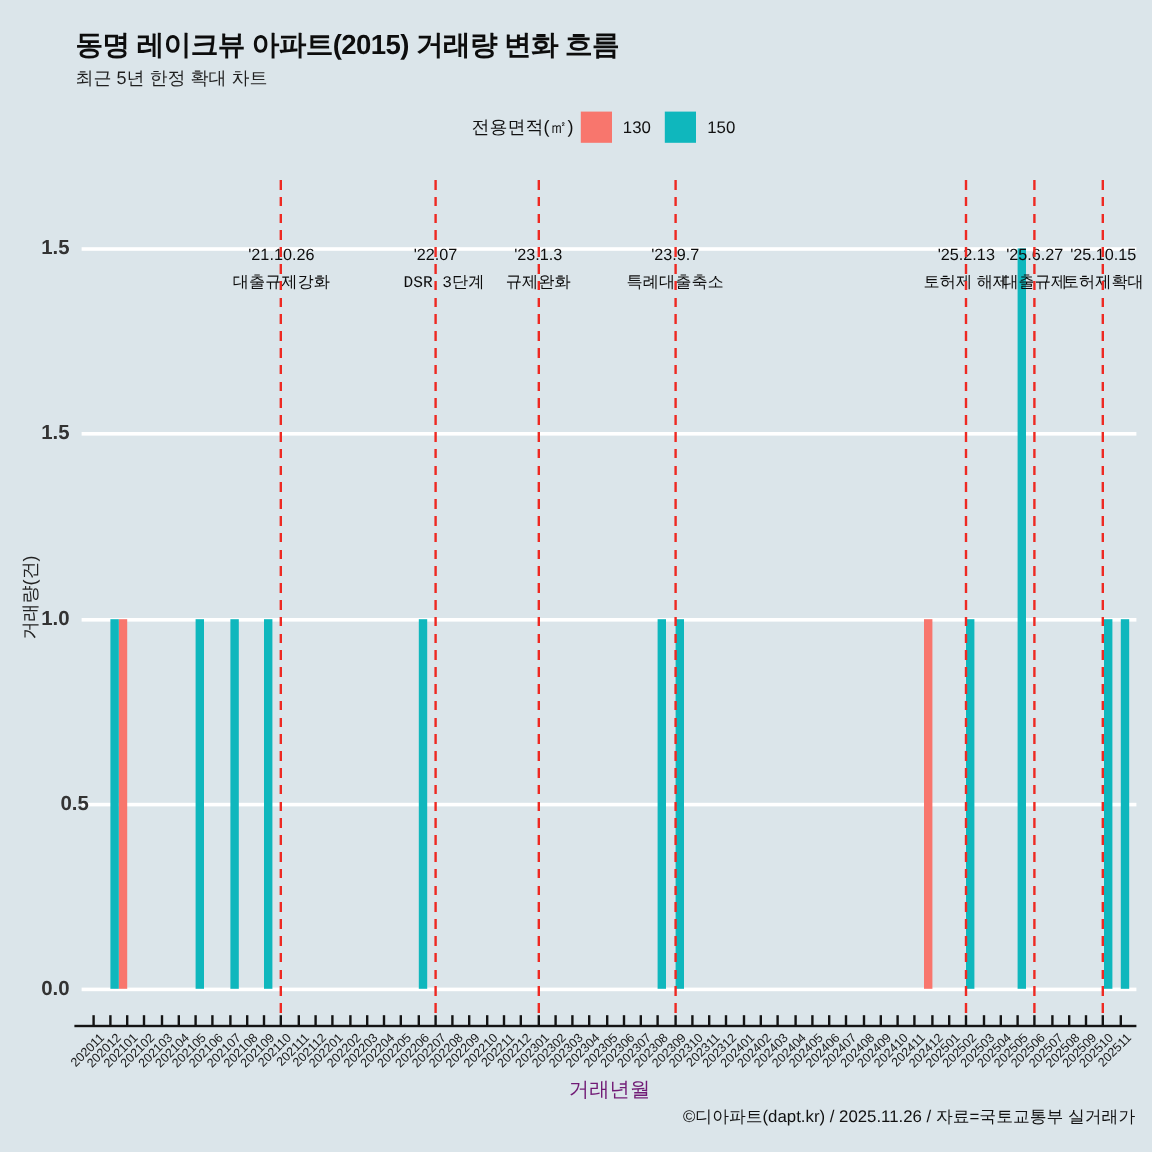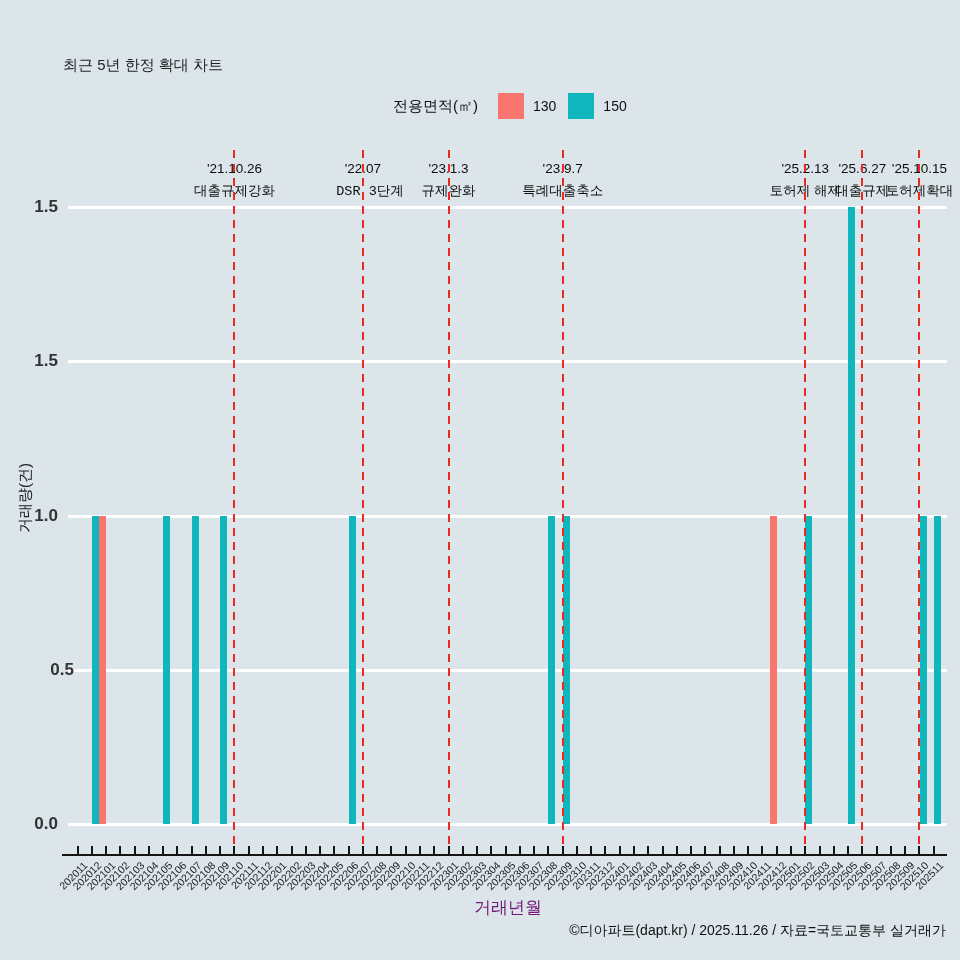--- a/index.html
+++ b/index.html
@@ -18,21 +18,21 @@
   }
   .subtitle {
     position: absolute; left: 63px; top: 56px;
     font-size: 15px; color: #1f1f1f; white-space: nowrap;
   }
 
   .legend {
     position: absolute; left: 393px; top: 93px;
     display: flex; align-items: center; white-space: nowrap;
   }
-  .legend-title { font-size: 15px; color: #111; margin-right: 20px; }
+  .legend-title { font-size: 15px; color: #111; margin-right: 6px; }
   .swatch { width: 26px; height: 26px; display: inline-block; }
   .legend-label { font-size: 14px; color: #111; margin: 0 12px 0 9px; }
 
   .gridline { position: absolute; height: 3px; background: #ffffff; left: 68px; width: 879px; }
   .ylab {
     position: absolute; left: 0; width: 58px; text-align: right;
     font-size: 17px; font-weight: 600; color: #333;
   }
   .ytitle {
     position: absolute; left: -55px; top: 489px; width: 160px; height: 18px;
@@ -45,41 +45,42 @@
   }
 
   .bar { position: absolute; width: 7px; z-index: 3; }
 
   .vline {
     position: absolute; width: 2px; top: 150px; height: 698px; z-index: 6;
     background: repeating-linear-gradient(180deg, #ee2922 0px, #ee2922 8px, transparent 8px, transparent 14px);
   }
   .ann-date, .ann-label {
     position: absolute; width: 140px; text-align: center;
-    font-size: 13.5px; color: #0d0d0d; z-index: 5; white-space: nowrap;
+    font-size: 13.5px; color: #0d0d0d; z-index: 5; white-space: nowrap; margin-top: 44px;
   }
   .ann-date { top: 161px; }
   .ann-label { top: 182px; }
 
   .xaxis-line { position: absolute; left: 62px; top: 854px; width: 885px; height: 2px; background: #141414; }
   .xtick { position: absolute; width: 2px; height: 9px; top: 846px; background: #141414; }
   .xlab {
     position: absolute; font-size: 10.5px; color: #1c1c1c; white-space: nowrap;
     transform: rotate(-45deg) translateX(-100%); transform-origin: 0 0;
   }
 
   .footer {
     position: absolute; top: 922px; right: 14px;
     font-size: 14px; color: #111; white-space: nowrap;
   }
 </style>
 </head>
 <body>
 
 <div class="canvas">
+  <h1 class="title">동명 레이크뷰 아파트(2015) 거래량 변화 흐름</h1>
   <div class="subtitle">최근 5년 한정 확대 차트</div>
 
   <div class="legend">
     <span class="legend-title">전용면적(㎡)</span>
     <span class="swatch" style="background: rgb(248, 118, 109);"></span>
     <span class="legend-label">130</span>
     <span class="swatch" style="background: rgb(15, 183, 189);"></span>
     <span class="legend-label">150</span>
   </div>
 

